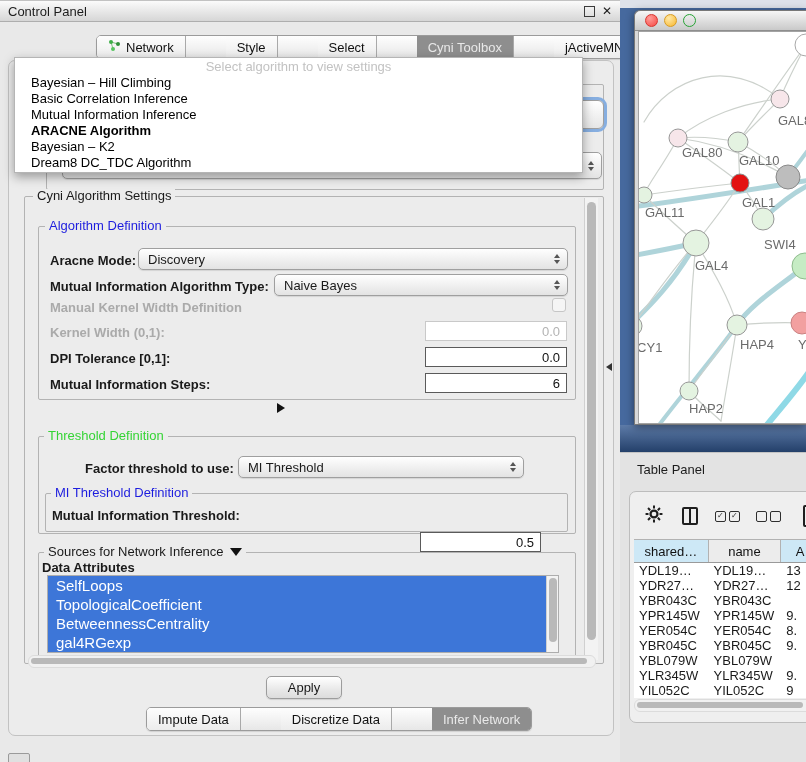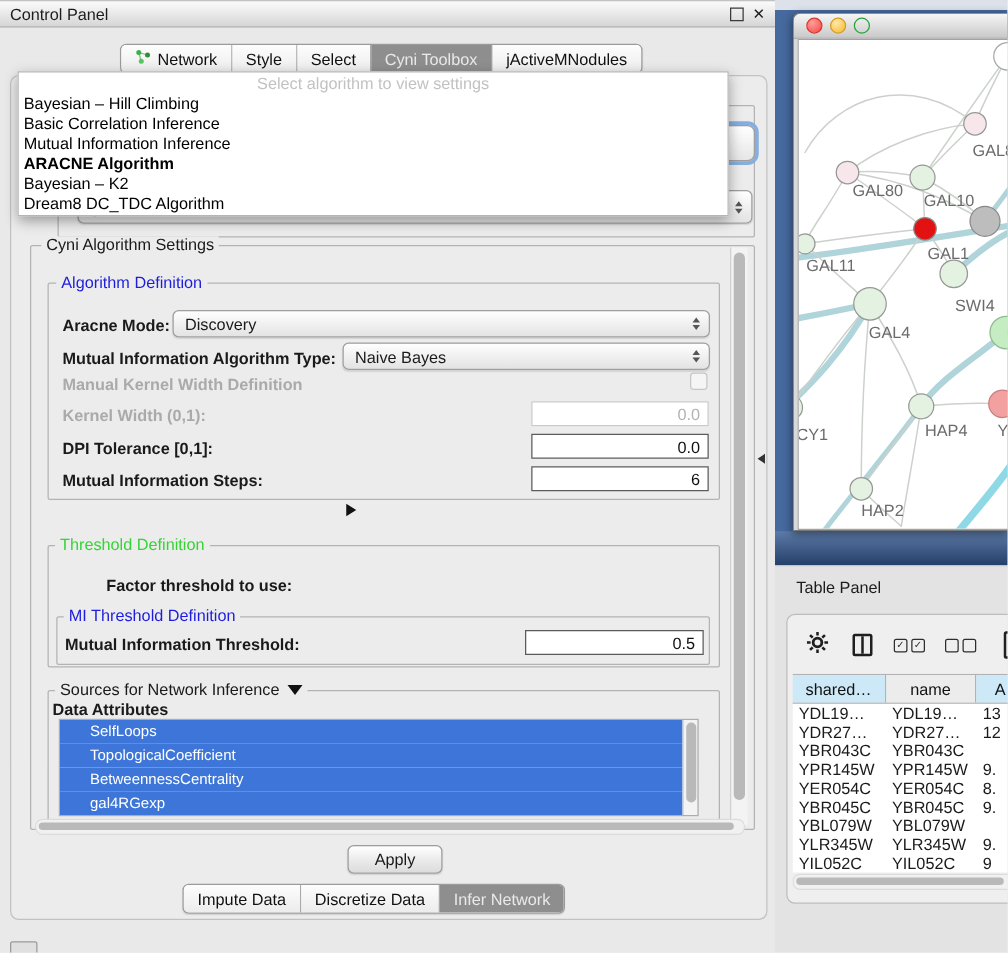--- a/index.html
+++ b/index.html
@@ -13,21 +13,21 @@
   .cp-titlebar{left:0;top:8;width:620px;height:22px;
     background:linear-gradient(#fbfbfb,#d6d6d6);
     border-top:1px solid #c2c2c2;border-bottom:1px solid #aeaeae;
     display:flex;align-items:center;font-size:13px;color:#1c1c1c;padding-left:8px;box-sizing:border-box;}
   .cp-title{font-size:13px;}
   .win-btns{position:absolute;right:8px;top:4px;display:flex;gap:7px;align-items:center;}
   .float-box{width:9px;height:9px;border:1.5px solid #3a3a3a;background:transparent;}
   .close-x{font-size:12px;font-weight:bold;color:#1a1a1a;line-height:12px;}
 
   .tabbar{display:flex;height:22px;border:1px solid #9b9b9b;border-radius:5px;overflow:hidden;
-    background:linear-gradient(#fefefe,#e7e7e7);box-shadow:0 1px 1px rgba(0,0,0,.12);}
+    background:linear-gradient(#fefefe,#e7e7e7);box-shadow:0 1px 1px rgba(0,0,0,.12);gap:40px;}
   .tab{display:flex;align-items:center;gap:5px;padding:0 11px;font-size:13px;color:#111;
     border-right:1px solid #a9a9a9;white-space:nowrap;background:linear-gradient(#fdfdfd,#ececec);}
   .tab:last-child{border-right:none;}
   .tab.selected{background:#8e8e8e;color:#e9e9e9;}
   #top-tabs{left:96px;top:35px;}
   #bottom-tabs{left:146px;top:707px;}
 
   .cp-body{left:8px;top:60px;width:604px;height:674px;background:#ececec;
     border:1px solid #c2c2c2;border-radius:7px;}
 
@@ -52,34 +52,34 @@
     text-align:right;padding:0 6px;line-height:20px;box-sizing:border-box;}
   .field.disabled{border-color:#c9c9c9;color:#b3b3b3;}
 
   .checkbox{width:14px;height:14px;border:1px solid #c6c6c6;border-radius:3px;background:#f5f5f5;box-sizing:border-box;}
 
   .tri-right{width:0;height:0;border-top:5px solid transparent;border-bottom:5px solid transparent;border-left:8px solid #111;display:inline-block;}
   .tri-down-big{width:0;height:0;border-left:6px solid transparent;border-right:6px solid transparent;border-top:8px solid #111;display:inline-block;}
 
   
   .attr-list{background:#fff;border:1px solid #adadad;overflow:hidden;}
-  .attr-item{height:19px;line-height:19px;font-size:12px;padding-left:24px;color:#111;}
+  .attr-item{height:19px;line-height:19px;font-size:15px;padding-left:8px;color:#111;}
   .attr-item.selected{background:#3d76d8;color:#fff;}
   .vscroll{background:#f3f3f3;border-left:1px solid #d0d0d0;}
   .vthumb{background:#b9b9b9;border-radius:5px;}
   .hscroll-track{background:#f1f1f1;border:1px solid #dcdcdc;border-radius:6px;}
   .hthumb{background:#b9b9b9;border-radius:5px;}
 
   .mac-btn{height:21px;border:1px solid #9c9c9c;border-radius:5px;background:linear-gradient(#ffffff,#e8e8e8 60%,#dcdcdc);
     font-size:13px;display:flex;align-items:center;justify-content:center;box-shadow:0 1px 1px rgba(0,0,0,.12);}
 
   
   .popup{background:#ffffff;border:1px solid #b5b5b5;box-shadow:0 4px 10px rgba(0,0,0,.35);z-index:50;}
   .popup-placeholder{height:17px;line-height:17px;text-align:center;color:#c2c2c2;font-size:13px;}
-  .popup-item{height:16px;line-height:16px;font-size:13px;padding-left:4px;color:#000;}
+  .popup-item{height:16px;line-height:16px;font-size:13px;padding-left:16px;color:#000;}
   .popup-item.bold{font-weight:bold;}
 
   
   .desk-top{left:620px;top:0;width:186px;height:8px;background:#dde1ea;}
   .desk-blue{left:620px;top:8px;width:186px;height:444px;background:#46699e;}
   .desk-band{left:620px;top:425px;width:186px;height:27px;background:linear-gradient(#5d7ba8,#24406a);}
   .desk-gray{left:620px;top:452px;width:186px;height:310px;background:#e3e3e3;}
 
   .mac-window{left:634px;top:10px;width:172px;height:415px;background:#d9d9d9;
     border:1px solid #787878;border-right:none;border-top-left-radius:6px;box-sizing:border-box;
@@ -218,25 +218,32 @@
 
   <span class="abs lbl b" style="left:50px;top:377px;">Mutual Information Steps:</span>
   <div class="abs field" style="left:425px;top:373px;width:142px;">6</div>
 
   <span class="abs tri-right" style="left:277px;top:403px;"></span>
 
   <div class="abs groupbox" style="left:38px;top:436px;width:536px;height:96px;"></div>
   <div class="abs legend green" style="left:44px;top:429px;">Threshold Definition</div>
 
   <span class="abs lbl b" style="left:85px;top:461px;">Factor threshold to use:</span>
+  <div class="abs combo" style="left:238px;top:456px;width:286px;">
+    <span>MI Threshold</span>
+    <span class="arrows">
+        <i class="tri-up"></i>
+        <i class="tri-dn"></i>
+      </span>
+  </div>
 
   <div class="abs groupbox" style="left:45px;top:493px;width:521px;height:37px;"></div>
   <div class="abs legend blue" style="left:51px;top:486px;">MI Threshold Definition</div>
   <span class="abs lbl b" style="left:52px;top:508px;">Mutual Information Threshold:</span>
-  <div class="abs field" style="left:420px;top:504px;width:143px;">0.5</div>
+  <div class="abs field" style="left:420px;top:532px;width:121px;">0.5</div>
 
   <div class="abs groupbox" style="left:38px;top:552px;width:536px;height:108px;"></div>
   <div class="abs legend" style="left:44px;top:545px;display:flex;align-items:center;gap:6px;">
     <span>Sources for Network Inference</span>
     <span class="tri-down-big"></span>
   </div>
   <span class="abs lbl b" style="left:42px;top:560px;">Data Attributes</span>
 
   <div class="abs attr-list" style="left:47px;top:575px;width:510px;height:76px;">
     <div id="attr-list">
@@ -247,21 +254,21 @@
       </div>
     <div class="vscroll" style="position:absolute;right:0;top:0;width:11px;height:100%;">
       <div class="vthumb" style="position:absolute;left:1.5px;top:2px;width:8px;height:64px;"></div>
     </div>
   </div>
 
   <div class="abs hscroll-track" style="left:28px;top:655px;width:566px;height:11px;">
     <div class="hthumb" style="position:absolute;left:2px;top:1.5px;width:556px;height:6px;"></div>
   </div>
 
-  <div class="abs mac-btn" style="left:266px;top:676px;width:74px;margin-left:12px;">Apply</div>
+  <div class="abs mac-btn" style="left:266px;top:676px;width:74px;">Apply</div>
 
   <div class="abs tabbar" id="bottom-tabs">
       <div class="tab">
         <span>Impute Data</span>
       </div>
       <div class="tab">
         <span>Discretize Data</span>
       </div>
       <div class="tab selected">
         <span>Infer Network</span>

